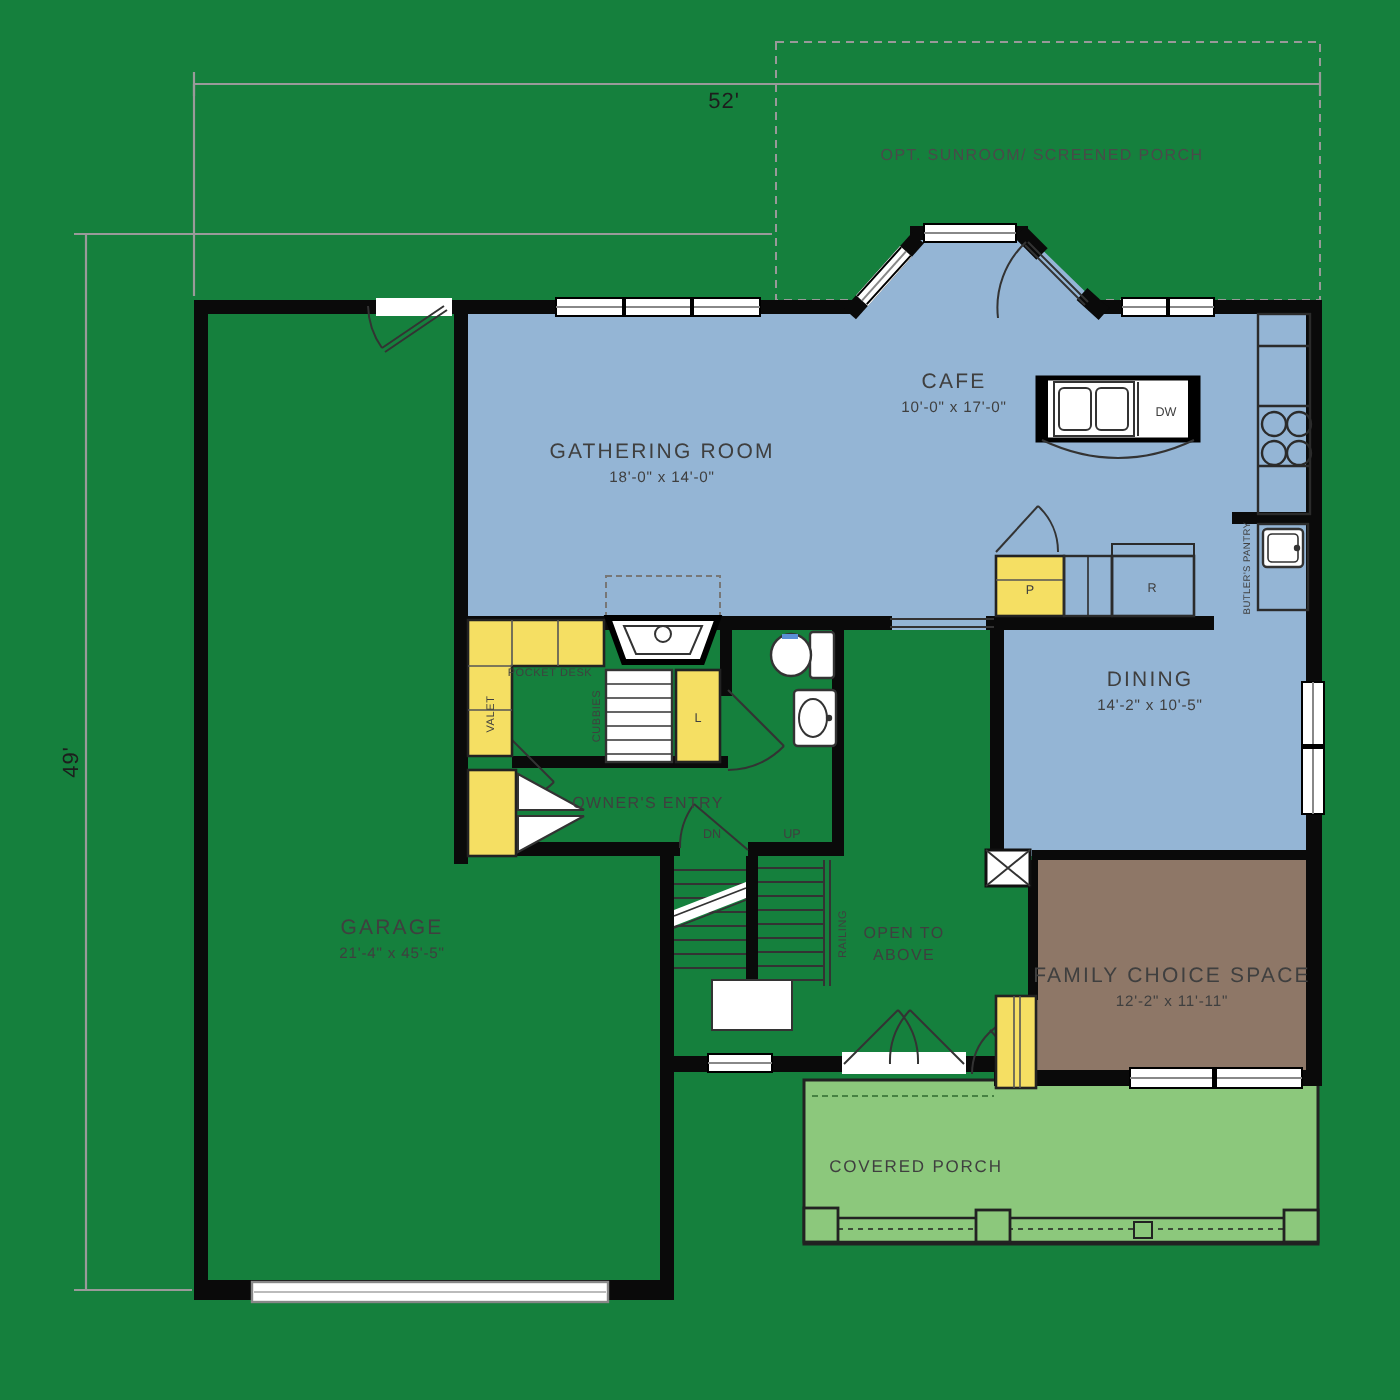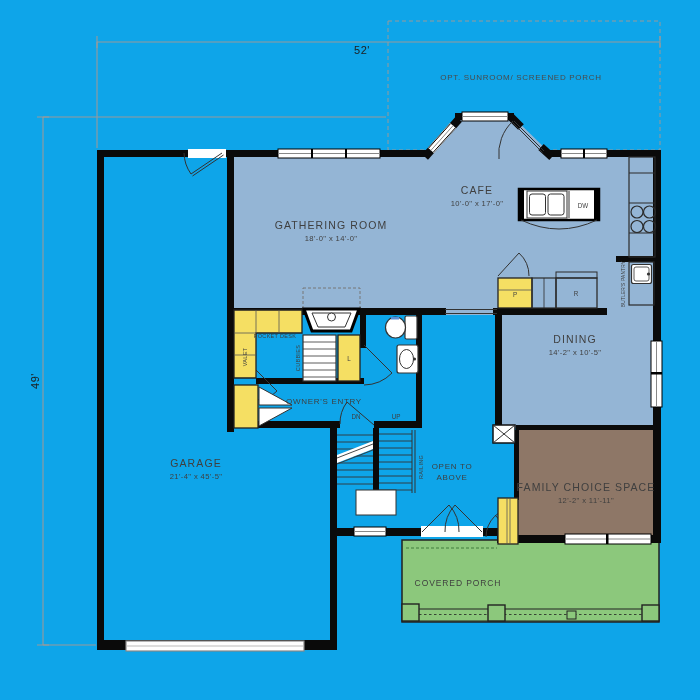--- a/index.html
+++ b/index.html
@@ -1,16 +1,16 @@
 <!DOCTYPE html>
 <html><head>
 <meta charset="utf-8">
 <style>
   html,body{margin:0;padding:0;background:#ffffff;}
-  .canvas{width:700px;height:700px;position:relative;background:#0ea5e9;font-family:"Liberation Sans",sans-serif;overflow:hidden;}
+  .canvas{width:700px;height:700px;position:relative;background:#15803d;font-family:"Liberation Sans",sans-serif;overflow:hidden;}
   svg{display:block;}
   svg text{font-family:"Liberation Sans",sans-serif;fill:#3f3f3f;}
   .room-name{font-size:10.5px;letter-spacing:1.1px;}
   .room-dims{font-size:7.6px;letter-spacing:0.4px;}
   .small-label{font-size:5.5px;letter-spacing:0.3px;}
   .tiny-label{font-size:4.8px;letter-spacing:0.2px;}
   .fixture-label{font-size:6.3px;}
   .dim-label{font-size:11px;fill:#1d1d1d;letter-spacing:0.5px;}
   .porch-label{font-size:8.5px;letter-spacing:0.9px;}
   .hall-label{font-size:8px;letter-spacing:0.7px;}

